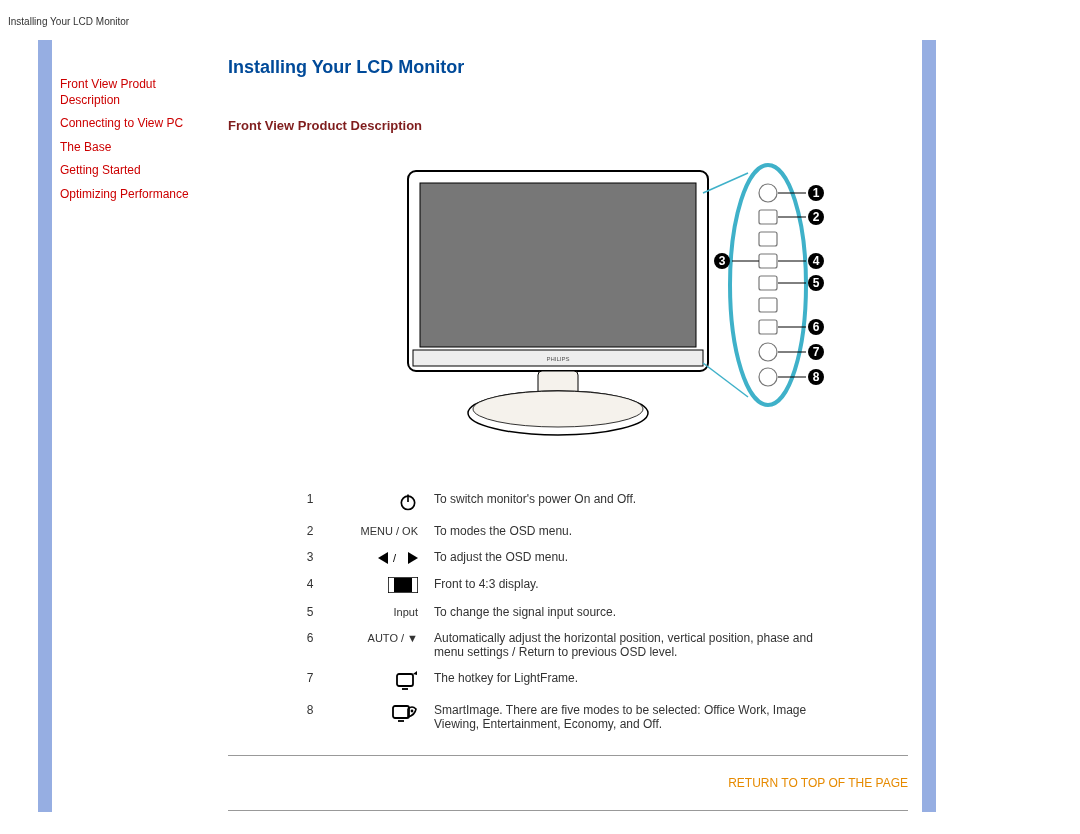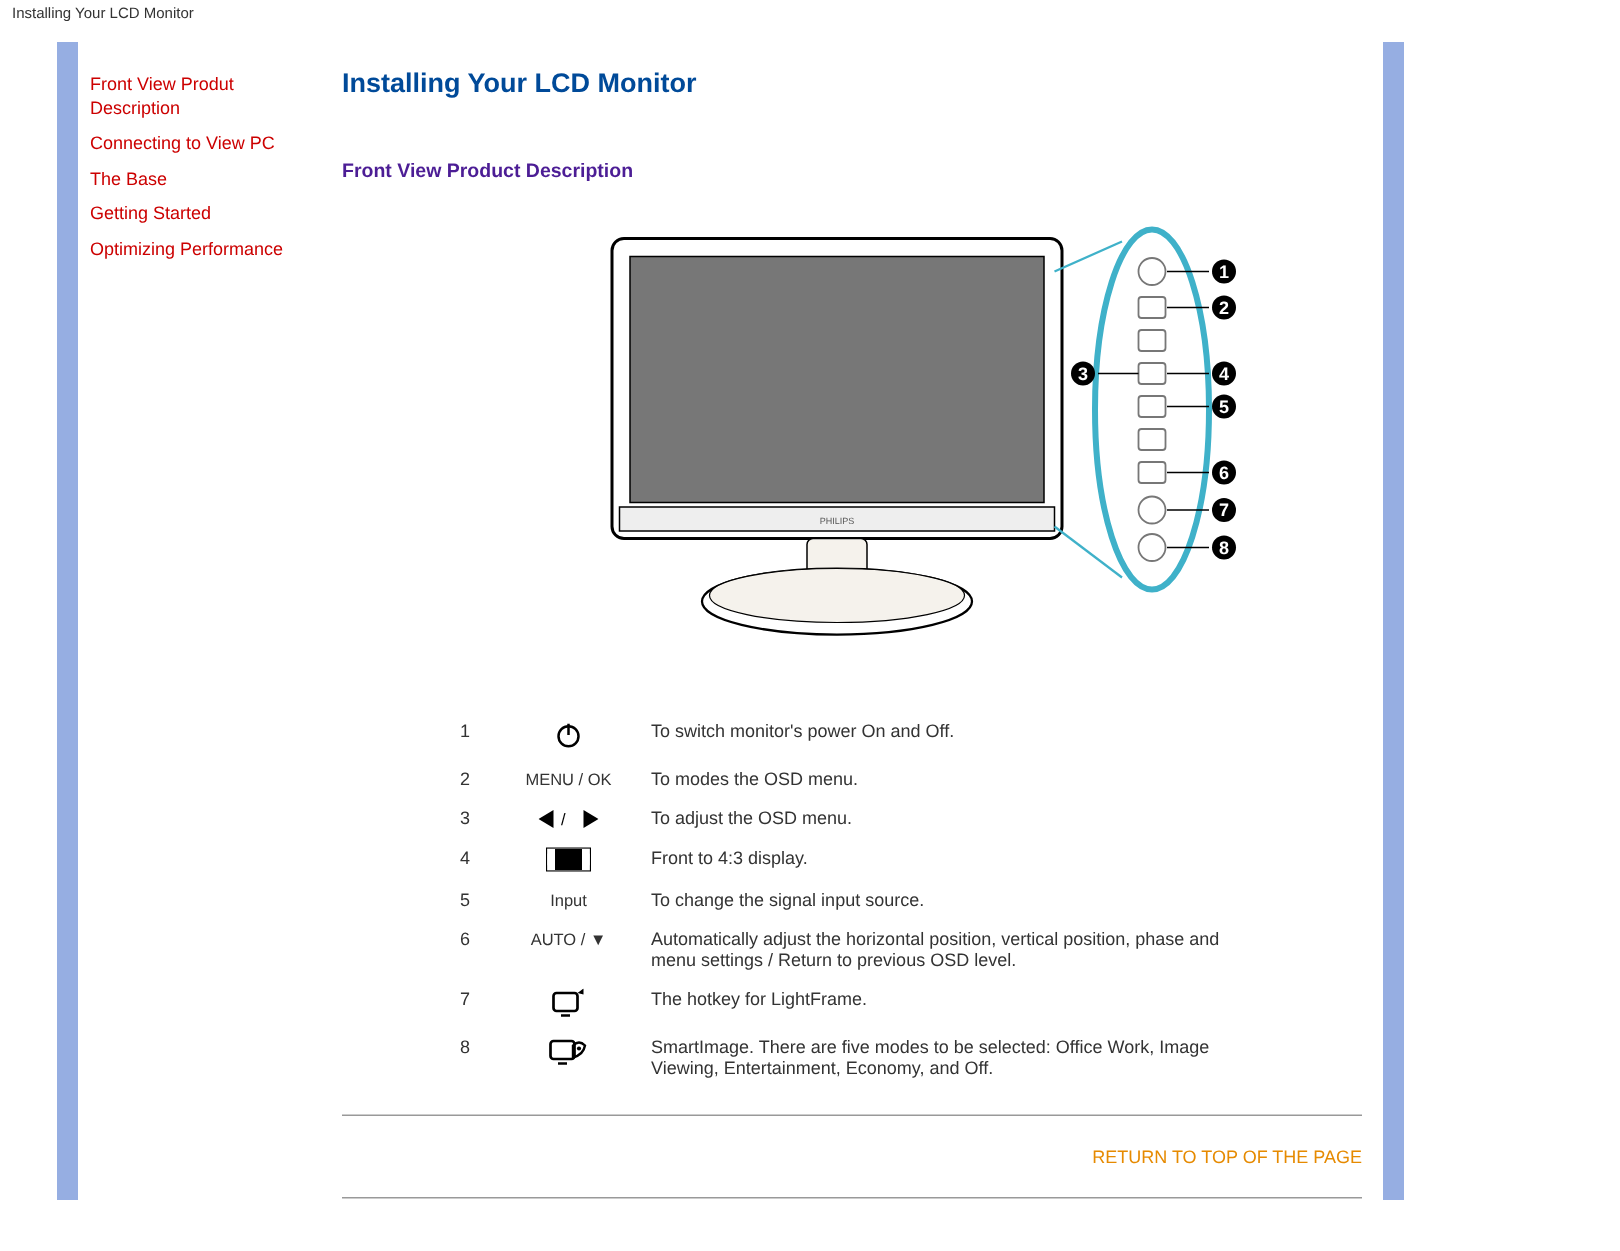--- a/index.html
+++ b/index.html
@@ -12,41 +12,42 @@
   }
   .header-text {
     font-size: 10px;
     color: #333;
     padding: 4px 8px;
   }
   .page-wrap {
     position: relative;
     width: 928px;
     min-height: 800px;
+    margin-top: 12px;
   }
   .blue-edge-left {
     position: absolute;
     left: 38px;
     top: 28px;
     width: 14px;
     height: 775px;
     background: #96aee2;
   }
   .blue-edge-right {
     position: absolute;
     left: 922px;
     top: 28px;
     width: 14px;
     height: 775px;
     background: #96aee2;
   }
   .sidebar {
     position: absolute;
     left: 60px;
-    top: 49px;
+    top: 65px;
     width: 155px;
   }
   .sidebar a {
     display: block;
     color: #cc0000;
     text-decoration: none;
     margin-bottom: 8px;
     line-height: 1.3;
   }
   .content {
@@ -55,41 +56,41 @@
     top: 45px;
     width: 680px;
   }
   h1.page-title {
     color: #004a99;
     font-size: 18px;
     margin: 0 0 40px 0;
     font-weight: bold;
   }
   h2.section-title {
-    color: #4c1d95;
+    color: #7f1d1d;
     font-size: 13px;
     margin: 0 0 20px 0;
     font-weight: bold;
   }
   .figure {
     width: 560px;
     margin: 0 auto 30px auto;
   }
   .table {
     width: 560px;
     margin: 0 auto;
     border-collapse: collapse;
   }
   .table td {
     padding: 6px 8px;
     vertical-align: top;
     font-size: 12px;
   }
   .table td.num { width: 28px; text-align: center; }
-  .table td.sym { width: 78px; text-align: center; }
+  .table td.sym { width: 78px; text-align: right; }
   hr.rule {
     border: none;
     border-top: 1px solid #999;
     margin: 18px 0;
   }
   .return-link {
     display: block;
     text-align: right;
     color: #e68a00;
     font-size: 12px;

